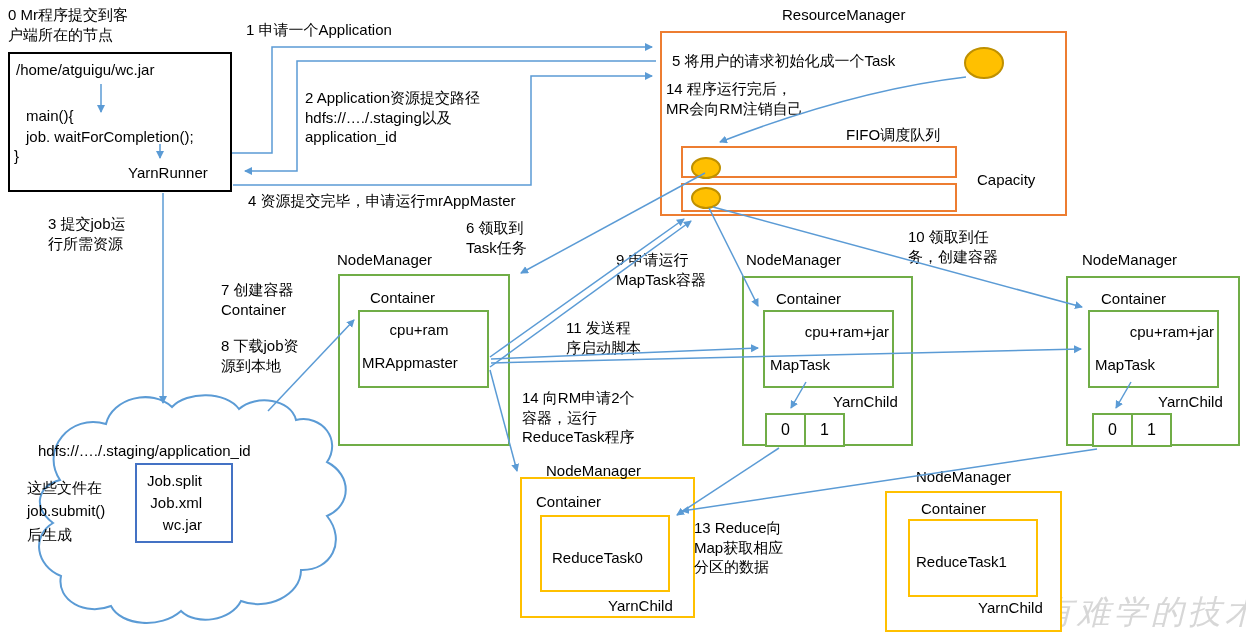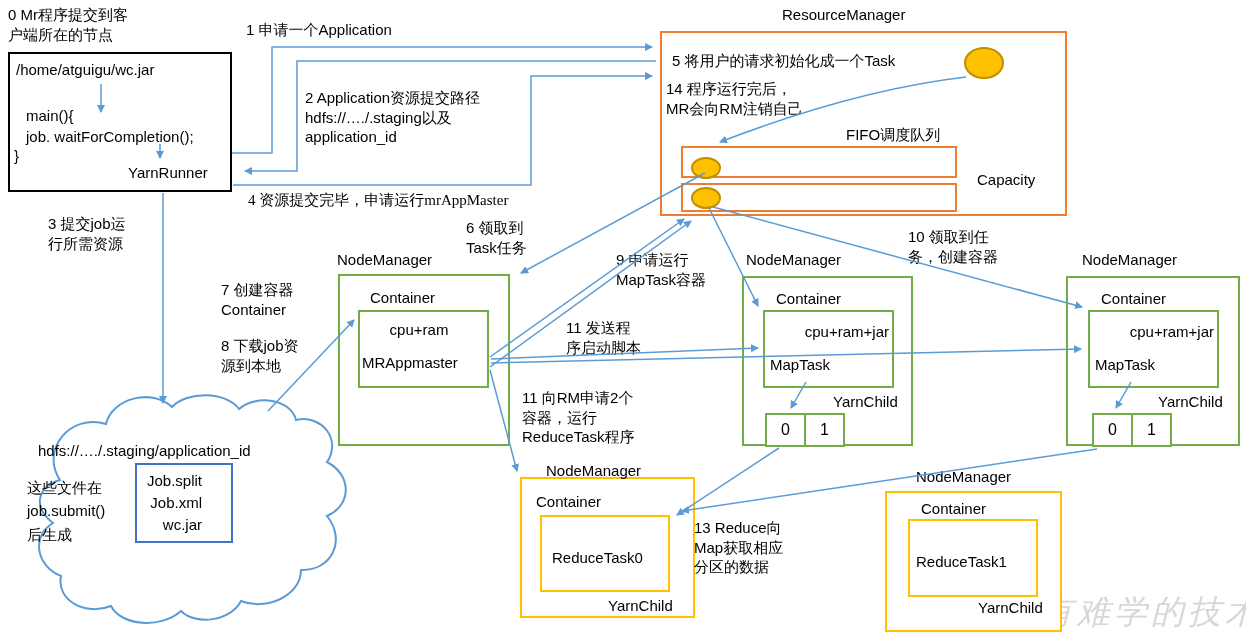--- a/index.html
+++ b/index.html
@@ -54,21 +54,21 @@
   <div class="t code" style="left:16px;top:60px;">/home/atguigu/wc.jar</div>
   <div class="t code" style="left:14px;top:106px;margin-left:12px;">main(){</div>
   <div class="t code" style="left:26px;top:127px;">job. waitForCompletion();</div>
   <div class="t code" style="left:14px;top:146px;">}</div>
   <div class="t" style="left:128px;top:163px;">YarnRunner</div>
 
   <div class="t" style="left:246px;top:20px;">1 申请一个Application</div>
   <div class="t" style="left:305px;top:88px;">2 Application资源提交路径
 hdfs://…./.staging以及
 application_id</div>
-  <div class="t" style="left:248px;top:191px;font-family:Liberation Serif, serif;">4 资源提交完毕，申请运行mrAppMaster</div>
+  <div class="t" style="left:248px;top:191px;">4 资源提交完毕，申请运行mrAppMaster</div>
   <div class="t" style="left:48px;top:214px;">3 提交job运
 行所需资源</div>
 
   <div class="t" style="left:782px;top:5px;">ResourceManager</div>
   <div class="box rm-box" style="left:660px;top:31px;width:407px;height:185px;"></div>
   <div class="t" style="left:672px;top:51px;">5 将用户的请求初始化成一个Task</div>
   <div class="t" style="left:666px;top:79px;">14 程序运行完后，
 MR会向RM注销自己</div>
   <div class="t" style="left:846px;top:125px;">FIFO调度队列</div>
   <div class="box queue-row" style="left:681px;top:146px;width:276px;height:32px;"></div>
@@ -85,21 +85,21 @@
   <div class="t" style="left:221px;top:280px;">7 创建容器
 Container</div>
   <div class="t" style="left:221px;top:336px;">8 下载job资
 源到本地</div>
   <div class="t" style="left:466px;top:218px;">6 领取到
 Task任务</div>
   <div class="t" style="left:616px;top:250px;">9 申请运行
 MapTask容器</div>
   <div class="t" style="left:566px;top:318px;">11 发送程
 序启动脚本</div>
-  <div class="t" style="left:522px;top:388px;">11 向RM申请2个
+  <div class="t" style="left:522px;top:388px;">14 向RM申请2个
 容器，运行
 ReduceTask程序</div>
   <div class="t" style="left:908px;top:227px;">10 领取到任
 务，创建容器</div>
 
   <div class="t" style="left:746px;top:250px;">NodeManager</div>
   <div class="box green-box" style="left:742px;top:276px;width:171px;height:170px;"></div>
   <div class="t" style="left:776px;top:289px;">Container</div>
   <div class="box green-inner" style="left:763px;top:310px;width:131px;height:78px;"></div>
   <div class="t right-align" style="left:765px;top:322px;width:124px;">cpu+ram+jar</div>

